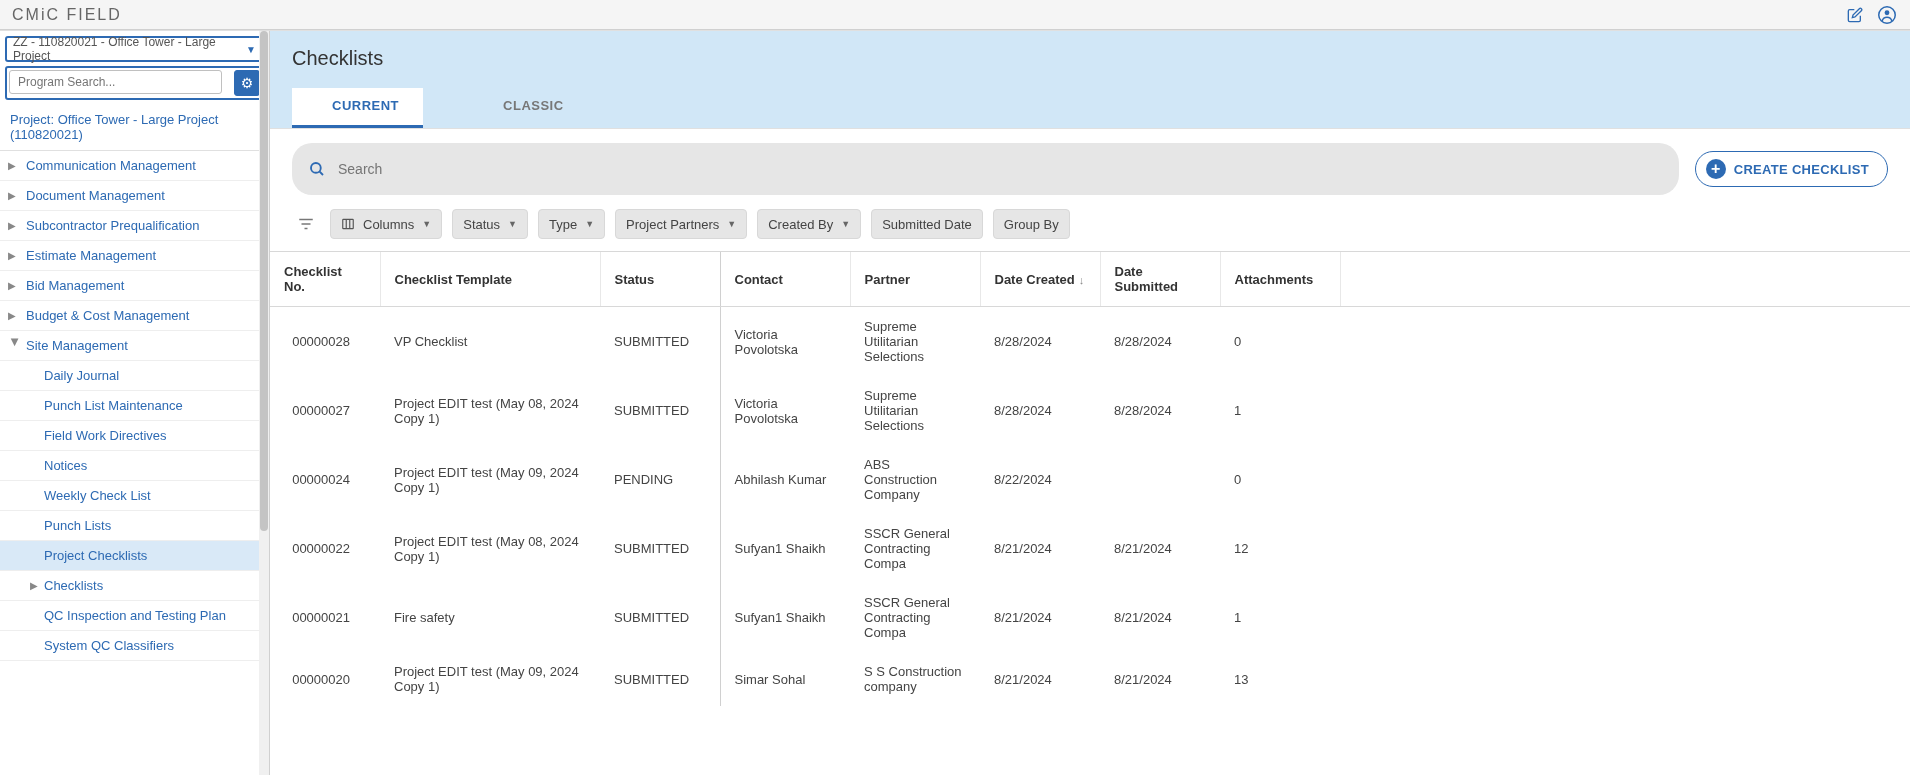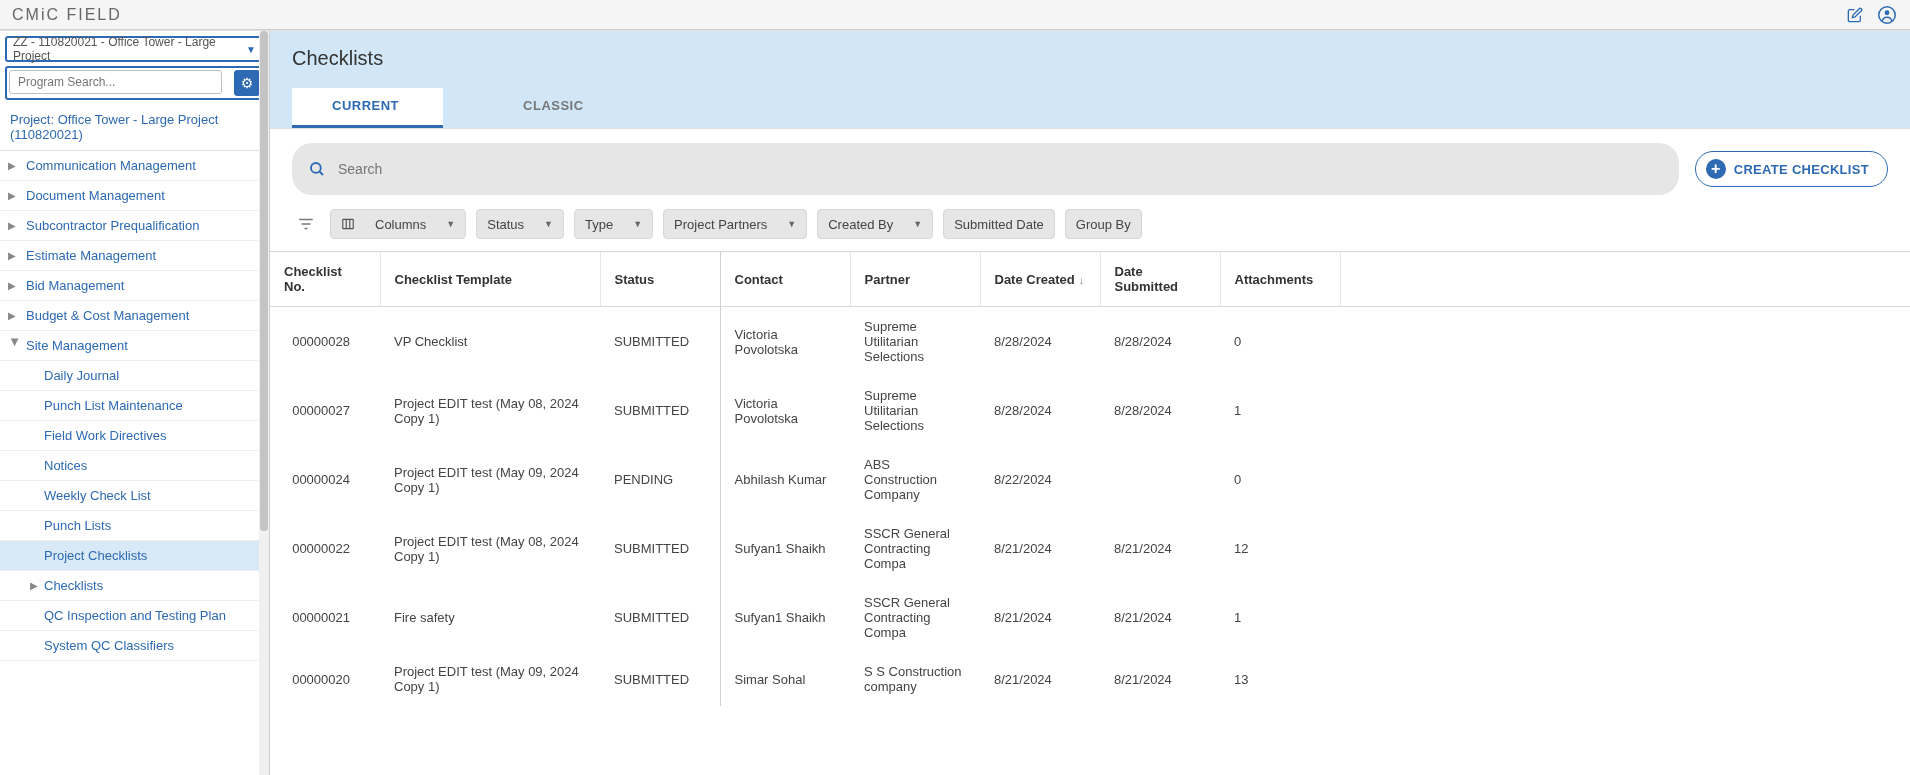--- a/index.html
+++ b/index.html
@@ -39,33 +39,33 @@
   .nav-sub { display: flex; align-items: center; padding: 7px 16px 7px 44px; border-bottom: 1px solid #eee; color: #2d6ab3; cursor: pointer; font-size: 13px; }
   .nav-sub.with-caret { padding-left: 30px; }
   .nav-sub.with-caret .caret-icon { width: 14px; font-size: 10px; color: #888; margin-right: 0; }
   .nav-sub.active { background: #d9e9f7; font-weight: 500; }
 
   
   .content { flex: 1; display: flex; flex-direction: column; min-width: 0; }
   .page-header { background: #d1e7f7; padding: 16px 22px 0 22px; border-bottom: 1px solid #e0e0e0; }
   .page-title { font-size: 20px; color: #333; font-weight: 400; margin-bottom: 18px; }
   .tabs { display: flex; gap: 40px; }
-  .tab { padding: 10px 44px 12px 40px; font-size: 13px; font-weight: 600; letter-spacing: 0.5px; color: #777; cursor: pointer; border-bottom: 3px solid transparent; }
+  .tab { padding: 10px 24px 12px 40px; font-size: 13px; font-weight: 600; letter-spacing: 0.5px; color: #777; cursor: pointer; border-bottom: 3px solid transparent; }
   .tab.active { color: #2d6ab3; border-bottom-color: #2d6ab3; background: #fff; }
 
   .toolbar-row { display: flex; align-items: center; gap: 16px; padding: 14px 22px; }
   .search-pill { flex: 1; height: 52px; background: #e6e6e6; border-radius: 20px; display: flex; align-items: center; padding: 0 16px; gap: 12px; }
   .search-pill input { flex: 1; border: none; background: transparent; font-size: 14px; color: #555; outline: none; }
   .search-pill .search-icon { color: #2d6ab3; font-size: 16px; }
   .create-btn { height: 36px; border: 1.5px solid #2d6ab3; border-radius: 18px; background: #fff; color: #2d6ab3; font-weight: 600; font-size: 13px; letter-spacing: 0.3px; padding: 0 18px 0 10px; display: flex; align-items: center; gap: 8px; cursor: pointer; }
   .create-btn .plus-circle { width: 20px; height: 20px; border-radius: 50%; background: #2d6ab3; color: #fff; display: flex; align-items: center; justify-content: center; font-size: 16px; line-height: 1; }
 
   .filter-row { display: flex; align-items: center; gap: 10px; padding: 0 22px 12px 22px; flex-wrap: wrap; }
   .filter-icon-btn { width: 28px; height: 28px; display: flex; align-items: center; justify-content: center; color: #777; cursor: pointer; }
-  .chip { height: 30px; background: #e6e6e6; border: 1px solid #d8d8d8; border-radius: 4px; padding: 0 10px; display: flex; align-items: center; gap: 20px; color: #444; font-size: 13px; cursor: pointer; }
+  .chip { height: 30px; background: #e6e6e6; border: 1px solid #d8d8d8; border-radius: 4px; padding: 0 10px; display: flex; align-items: center; gap: 8px; color: #444; font-size: 13px; cursor: pointer; }
   .chip .chip-caret { font-size: 9px; color: #666; }
   .chip .chip-icon { font-size: 13px; color: #555; }
 
   .table-wrap { flex: 1; overflow: auto; border-top: 1px solid #d8d8d8; }
   table.grid { width: 100%; border-collapse: collapse; table-layout: fixed; }
   table.grid th { text-align: left; font-weight: 600; font-size: 13px; color: #333; padding: 12px 14px; border-bottom: 1px solid #d8d8d8; background: #fff; position: sticky; top: 0; }
   table.grid th .sort-icon { font-size: 11px; color: #888; margin-left: 4px; }
   table.grid td { padding: 12px 14px; font-size: 13px; color: #444; vertical-align: middle; }
   table.grid tbody tr { border-bottom: 0; }
   .col-no { width: 110px; text-align: right; padding-right: 30px !important; }

